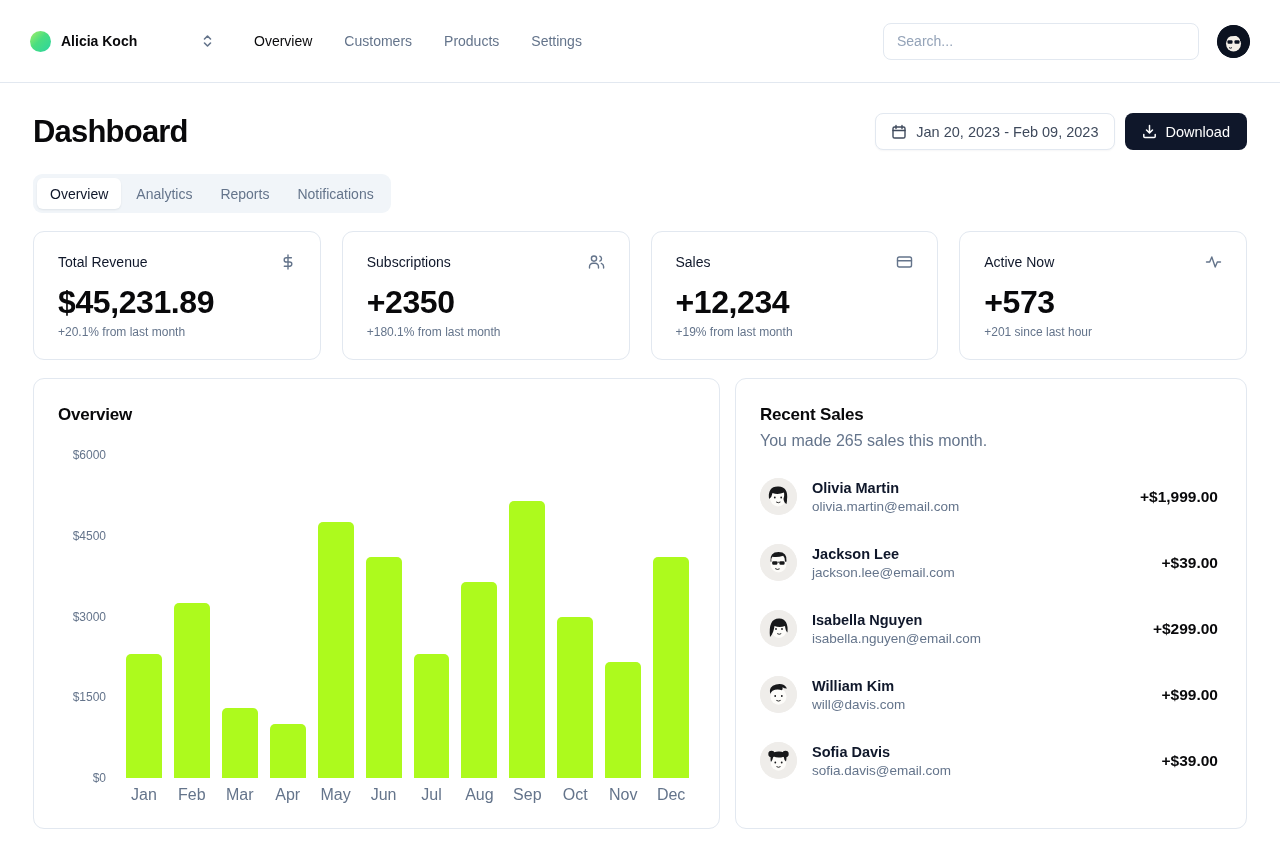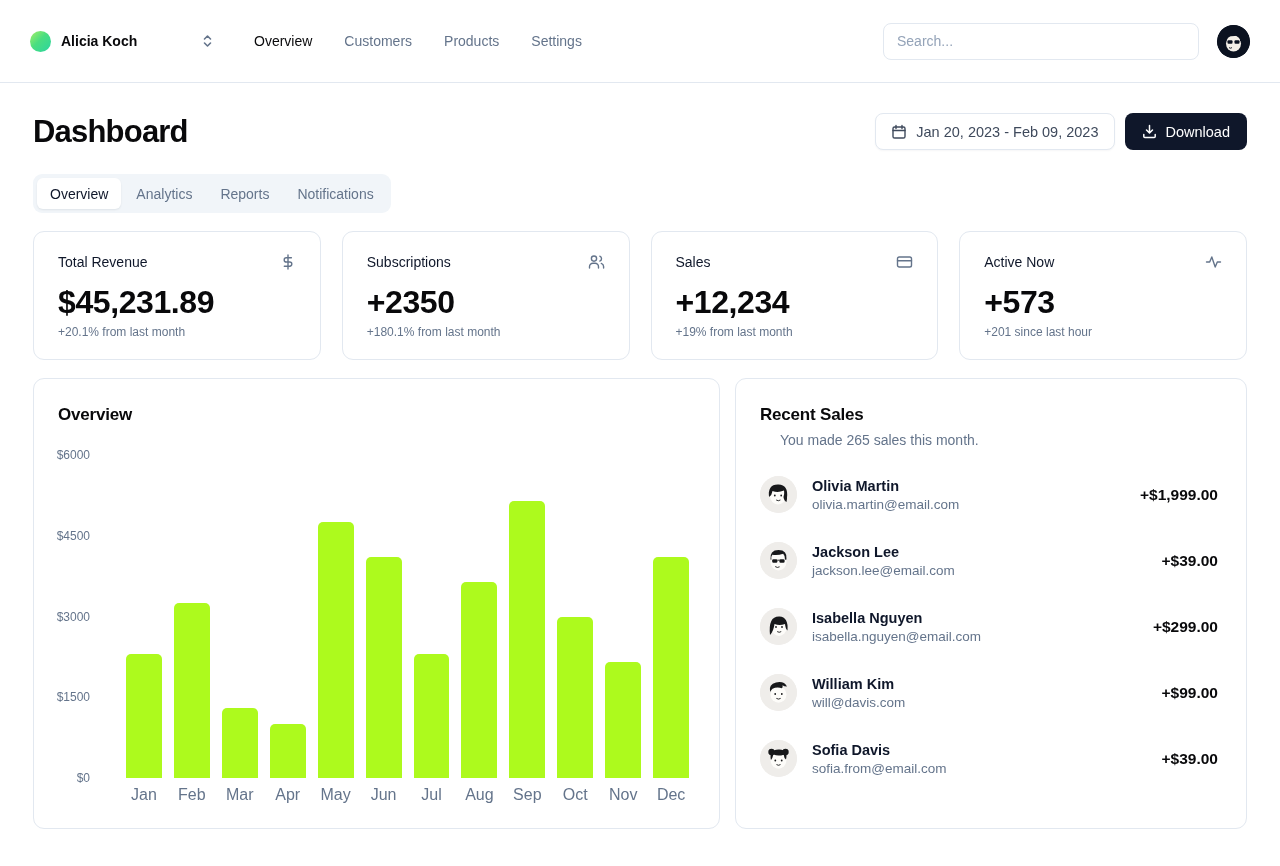--- a/index.html
+++ b/index.html
@@ -64,26 +64,26 @@
   .stat-value { font-size:32px; font-weight:700; letter-spacing:-0.4px;
     margin-top:14px; color:#09090b; }
   .stat-change { font-size:12px; color:#64748b; margin-top:4px; }
 
   
   .panels { display:grid; grid-template-columns:687fr 512fr; gap:15px;
     margin-top:18px; }
   .chart-card { padding:26px 24px 24px; }
   .panel-title { font-size:17px; font-weight:700; letter-spacing:-0.2px;
     color:#09090b; }
-  .panel-sub { font-size:14px; color:#64748b; margin-top:7px;margin-left:20px; }
+  .panel-sub { font-size:16px; color:#64748b; margin-top:7px; }
 
   
   .chart { position:relative; margin-top:30px; padding-left:62px; }
   .y-axis { position:absolute; left:0; top:0; width:48px; height:323px; }
-  .y-tick { position:absolute; right:16px; transform:translateY(-50%);
+  .y-tick { position:absolute; right:0; transform:translateY(-50%);
     font-size:12px; color:#64748b; }
   .cols { display:flex; height:323px; align-items:flex-end; }
   .col { flex:1; display:flex; justify-content:center; align-items:flex-end;
     height:100%; }
   .bar { width:75%; border-radius:5px 5px 0 0; background:var(--bar-color,#adfa1d); }
   .x-labels { display:flex; margin-top:8px; }
   .x-label { flex:1; text-align:center; font-size:16px; color:#64748b; }
 
   
   .sales-card { padding:26px 28px 24px 24px; }
@@ -381,21 +381,21 @@
               <path d="M11 20 q-2.5 -10 7.5 -10.5 q10 -0.5 7.5 10 q-2 -1.5 -2.3 -4.8 q-5.5 1.8 -10.3 -0.2 q-0.8 3.5 -2.4 5.5 z" fill="#17181a"></path>
               <circle cx="11.5" cy="12" r="3.2" fill="#17181a"></circle>
               <circle cx="25.5" cy="12" r="3.2" fill="#17181a"></circle>
               <circle cx="15.3" cy="20.5" r="0.9" fill="#17181a"></circle>
               <circle cx="21.7" cy="20.5" r="0.9" fill="#17181a"></circle>
               <path d="M16.8 24.8 q1.7 1.2 3.4 0" stroke="#17181a" stroke-width="0.9" fill="none" stroke-linecap="round"></path>
             </svg>
           </span>
           <span class="sale-texts">
             <div class="sale-name">Sofia Davis</div>
-            <div class="sale-email">sofia.from@email.com</div>
+            <div class="sale-email">sofia.davis@email.com</div>
           </span>
           <span class="sale-amount">+$39.00</span>
         </div>
 
       </div>
     </section>
   </div>
 </main>
 
 </body></html>

